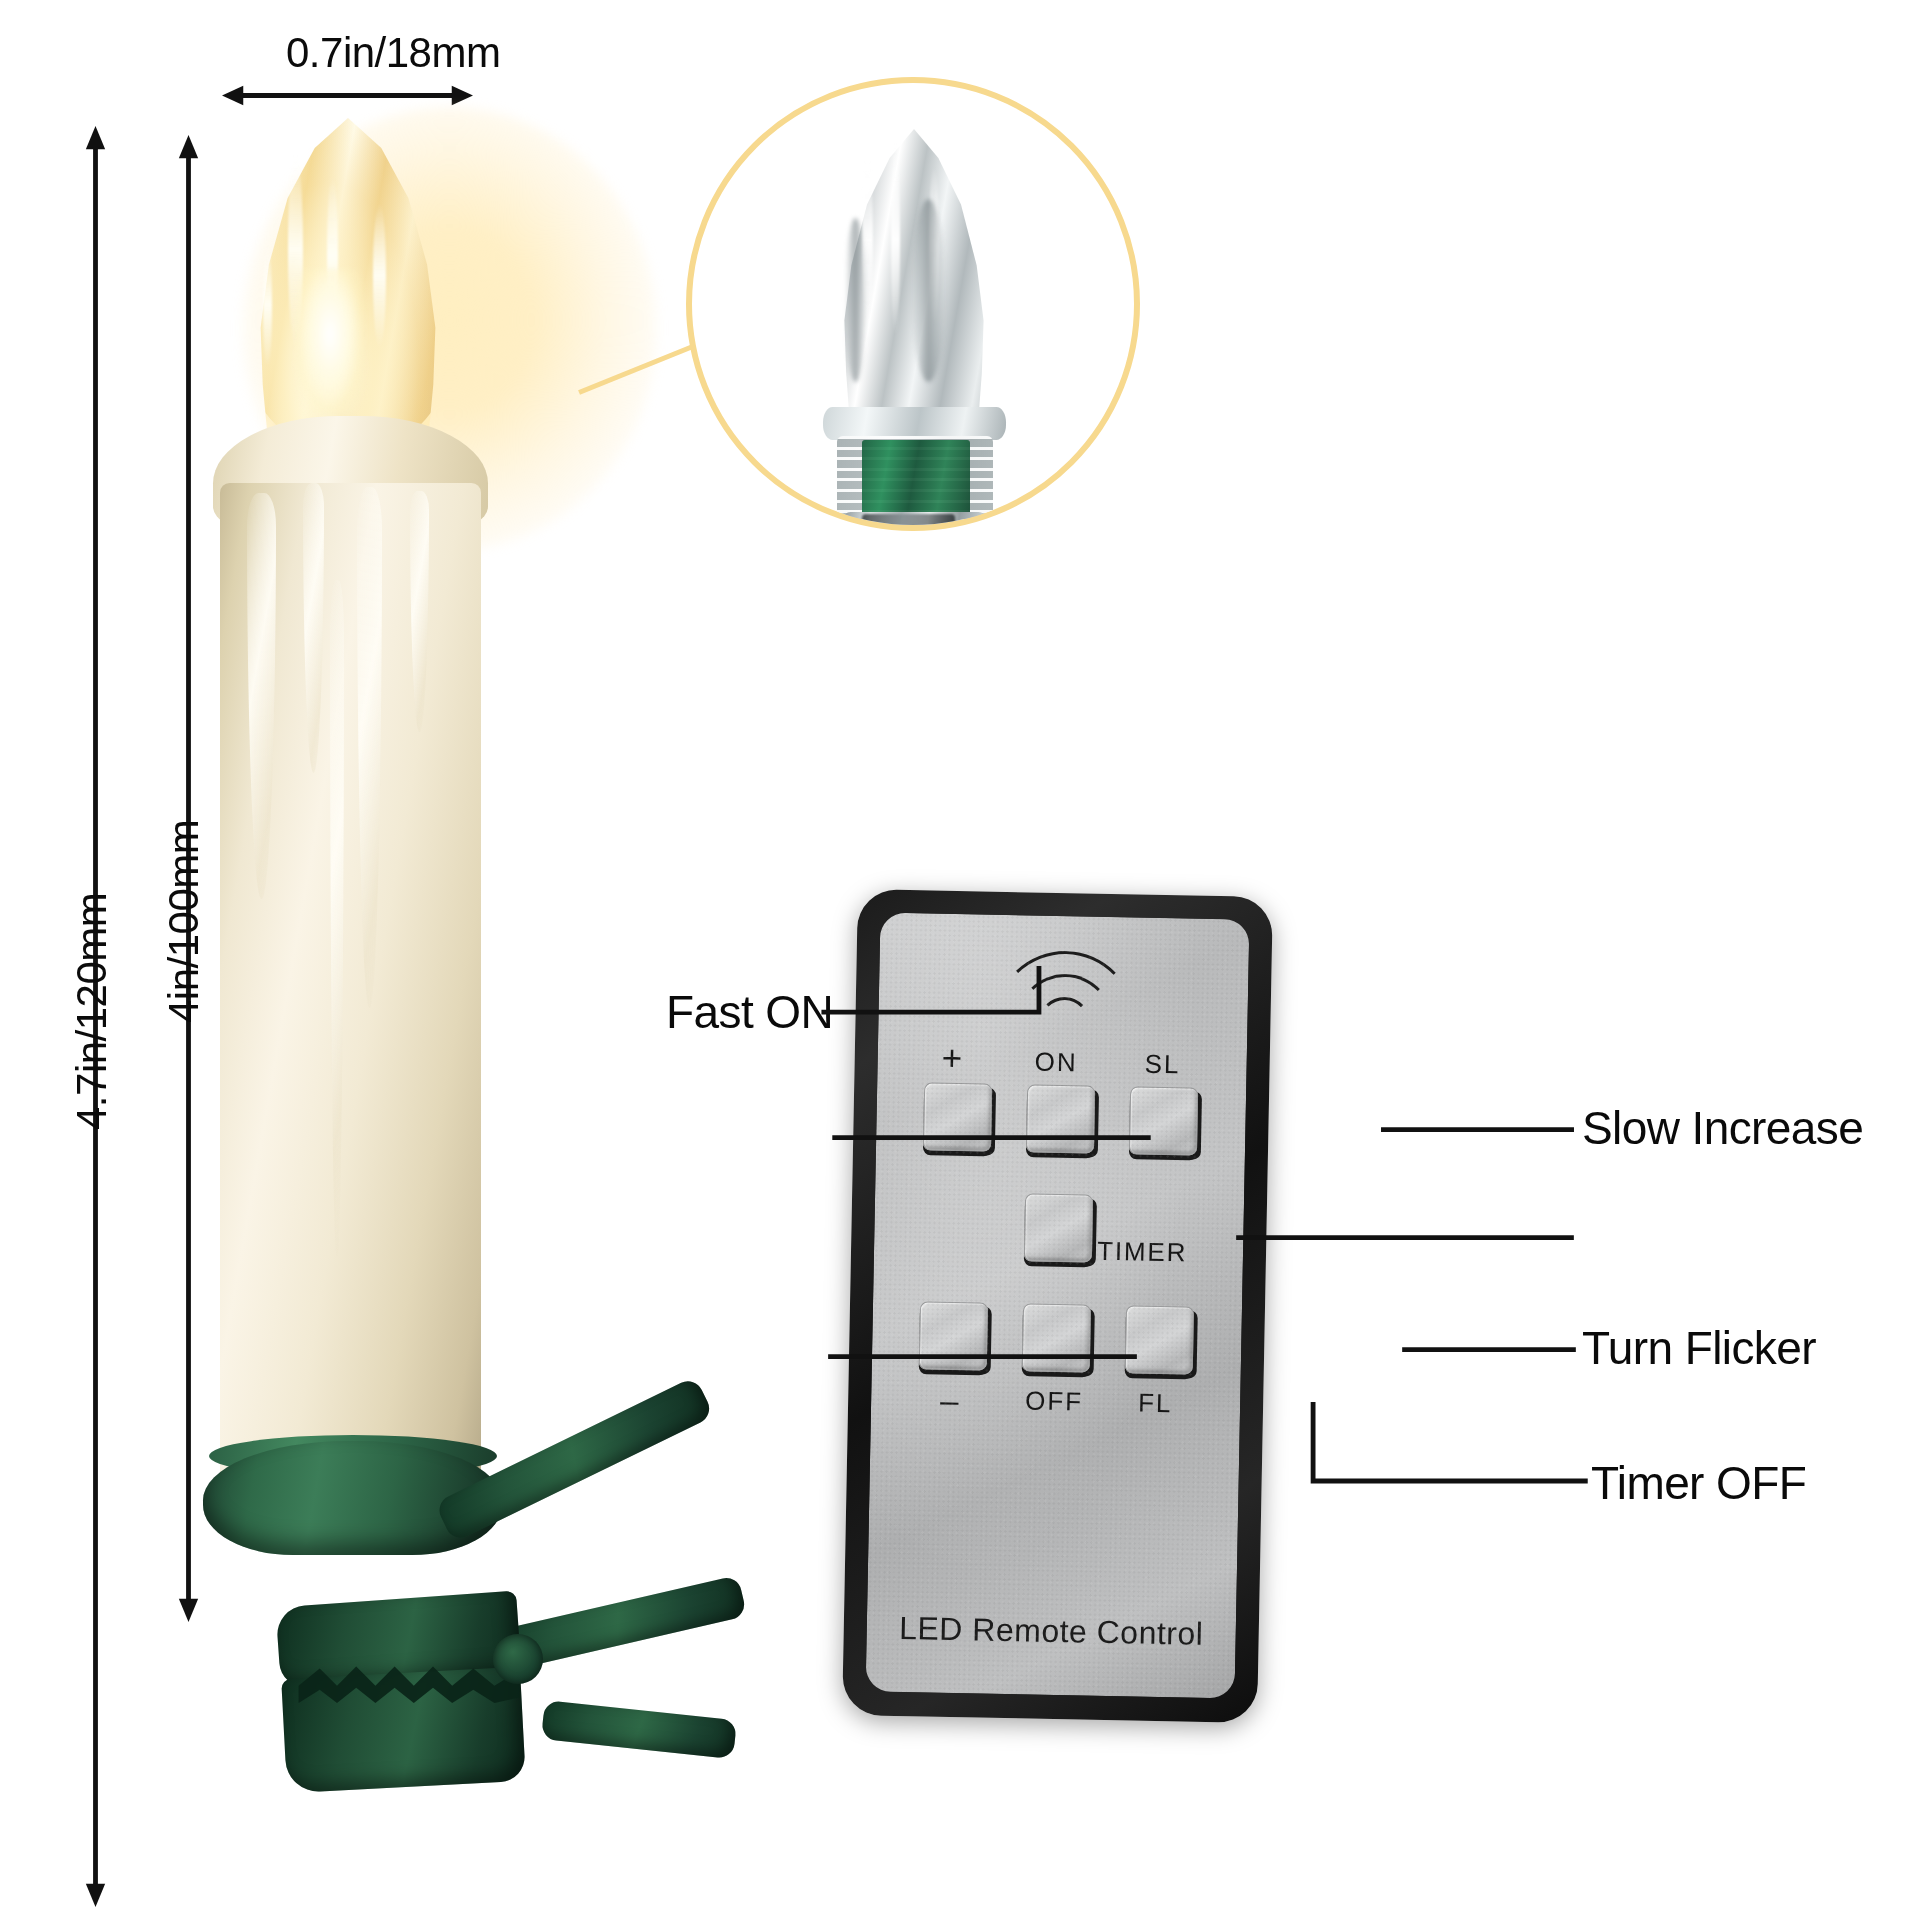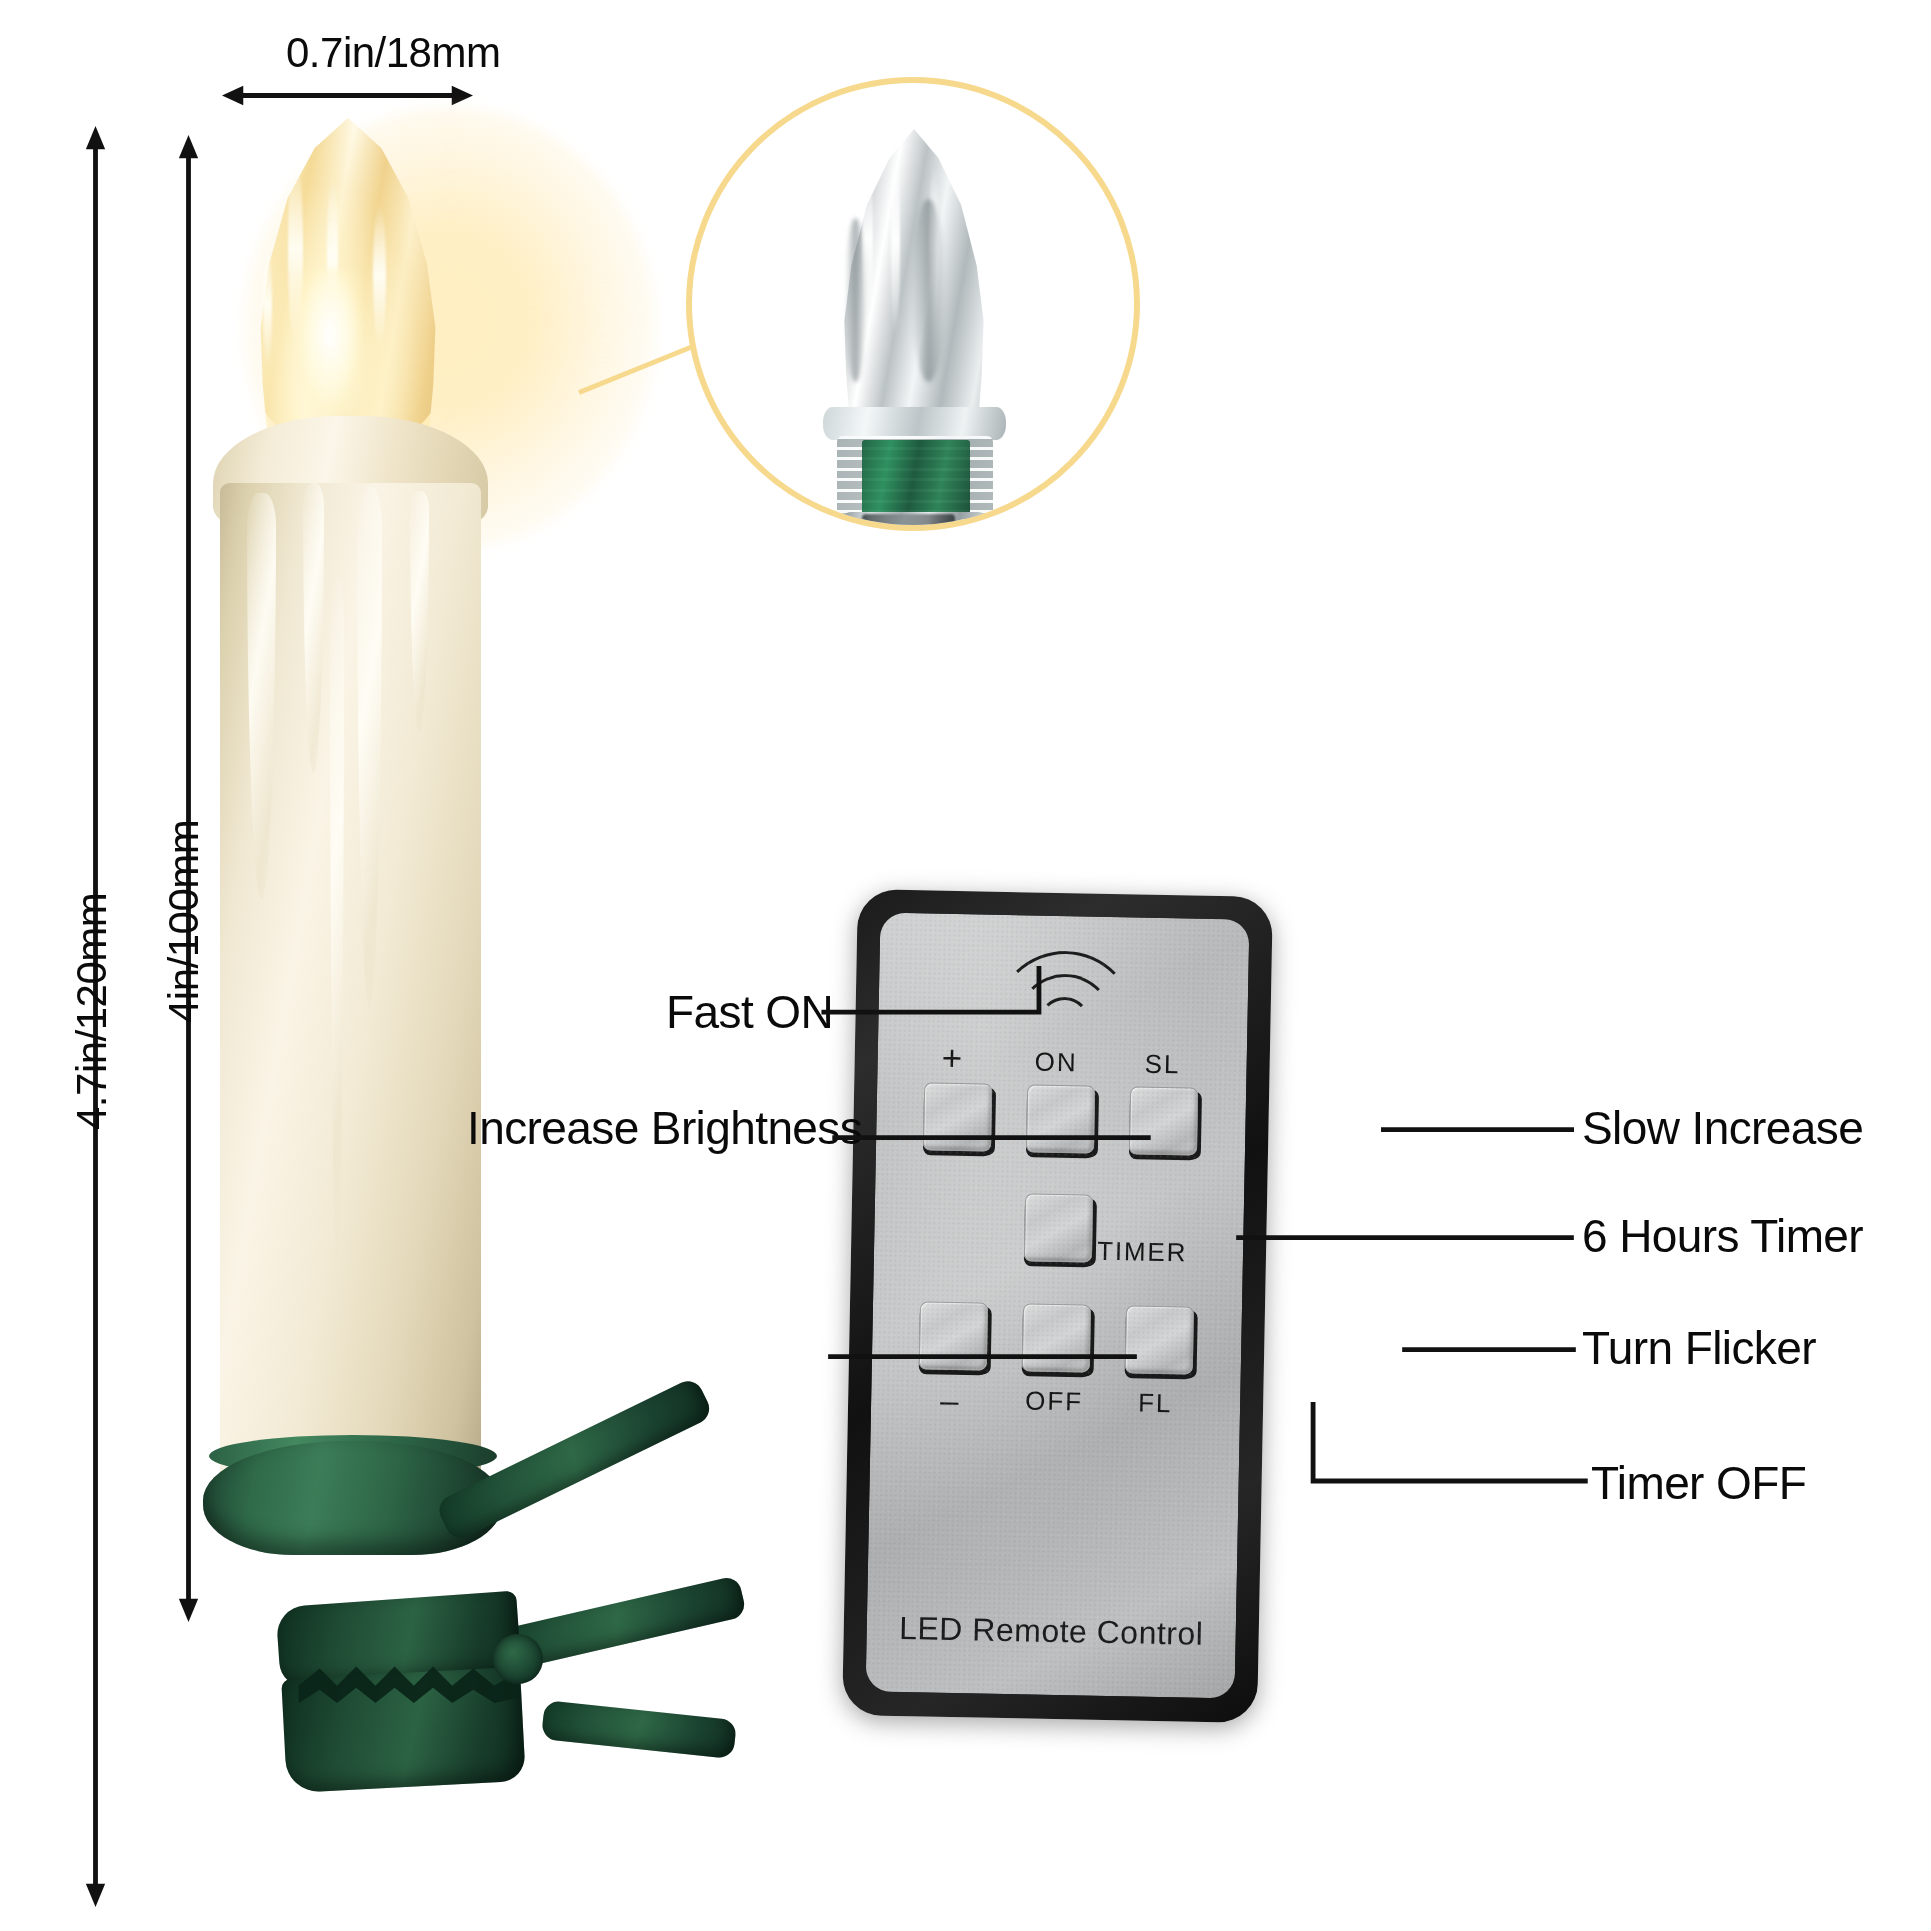--- a/index.html
+++ b/index.html
@@ -406,38 +406,36 @@
 
       <div id="remote-brand" style="top:697px;">LED Remote Control</div>
     </div>
   </div>
 
   <div class="abs callout" style="left:666px; top:985px;">Fast ON</div>
   <svg class="abs" style="left:821px; top:966px;" width="280" height="77" viewBox="0 0 290 80">
     <polyline points="0,48 226,48 226,0" fill="none" stroke="#111" stroke-width="5"></polyline>
   </svg>
 
-  <div class="abs callout" style="left:467px; top:1101px;">Increase Brightness</div>
   <svg class="abs" style="left:832px; top:1128px;" width="319" height="19.3" viewBox="0 0 330 20">
     <line x1="0" y1="10" x2="330" y2="10" stroke="#111" stroke-width="5"></line>
   </svg>
 
   <svg class="abs" style="left:828px; top:1347px;" width="309" height="19.3" viewBox="0 0 320 20">
     <line x1="0" y1="10" x2="320" y2="10" stroke="#111" stroke-width="5"></line>
   </svg>
 
   <svg class="abs" style="left:1381px; top:1120px;" width="193" height="19.3" viewBox="0 0 200 20">
     <line x1="0" y1="10" x2="200" y2="10" stroke="#111" stroke-width="5"></line>
   </svg>
   <div class="abs callout" style="left:1582px; top:1101px;">Slow Increase</div>
 
   <svg class="abs" style="left:1236px; top:1228px;" width="338" height="19.3" viewBox="0 0 350 20">
     <line x1="0" y1="10" x2="350" y2="10" stroke="#111" stroke-width="5"></line>
   </svg>
-  <div class="abs callout" style="left:1582px; top:1209px;">6 Hours Timer</div>
 
   <svg class="abs" style="left:1402px; top:1340px;" width="174" height="19.3" viewBox="0 0 180 20">
     <line x1="0" y1="10" x2="180" y2="10" stroke="#111" stroke-width="5"></line>
   </svg>
   <div class="abs callout" style="left:1582px; top:1321px;">Turn Flicker</div>
 
   <svg class="abs" style="left:1308px; top:1402px;" width="280" height="106" viewBox="0 0 290 110">
     <polyline points="5,0 5,82 290,82" fill="none" stroke="#111" stroke-width="5"></polyline>
   </svg>
   <div class="abs callout" style="left:1591px; top:1456px;">Timer OFF</div>

